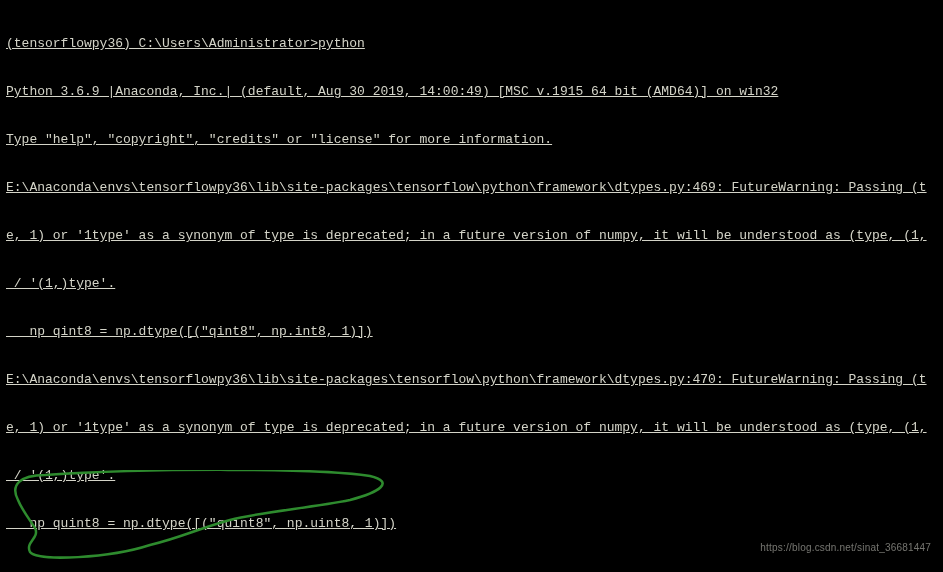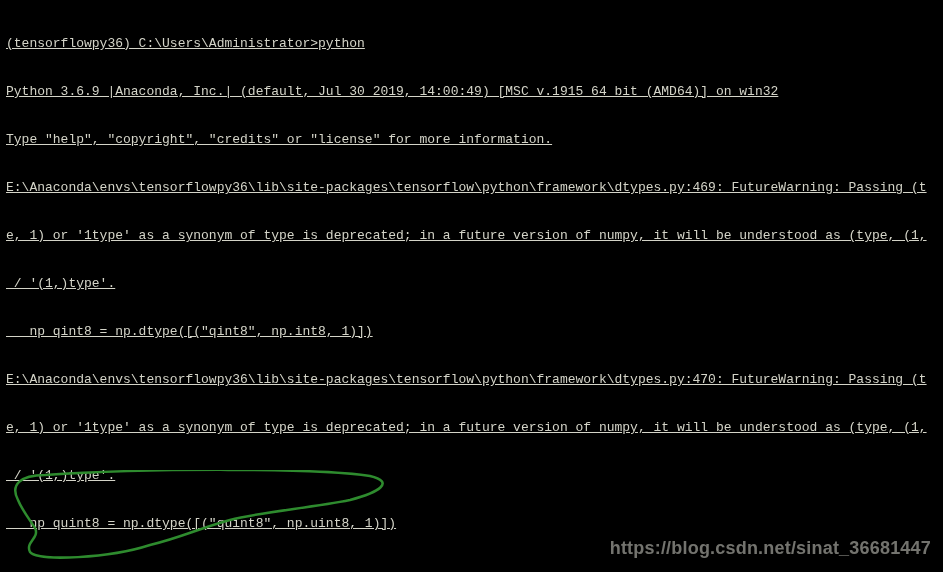--- a/index.html
+++ b/index.html
@@ -30,32 +30,31 @@
       position: absolute;
       left: 0;
       top: 470px;
       pointer-events: none;
     }
     .watermark {
       position: absolute;
       right: 12px;
       bottom: 16px;
       color: rgba(210,210,200,0.55);
-      font-size: 18px;
+      font-size: 10px;
       font-family: Arial, sans-serif;
       letter-spacing: 0.2px;
-      font-weight: bold;
     }
   </style>
 </head>
 <body>
 
 <div class="terminal">
   <span class="line">(tensorflowpy36) C:\Users\Administrator&gt;python</span>
-  <span class="line">Python 3.6.9 |Anaconda, Inc.| (default, Jul 30 2019, 14:00:49) [MSC v.1915 64 bit (AMD64)] on win32</span>
+  <span class="line">Python 3.6.9 |Anaconda, Inc.| (default, Aug 30 2019, 14:00:49) [MSC v.1915 64 bit (AMD64)] on win32</span>
   <span class="line">Type "help", "copyright", "credits" or "license" for more information.</span>
   <span class="line">E:\Anaconda\envs\tensorflowpy36\lib\site-packages\tensorflow\python\framework\dtypes.py:469: FutureWarning: Passing (t</span>
   <span class="line">e, 1) or '1type' as a synonym of type is deprecated; in a future version of numpy, it will be understood as (type, (1,</span>
   <span class="line"> / '(1,)type'.</span>
   <span class="line">  _np_qint8 = np.dtype([("qint8", np.int8, 1)])</span>
   <span class="line">E:\Anaconda\envs\tensorflowpy36\lib\site-packages\tensorflow\python\framework\dtypes.py:470: FutureWarning: Passing (t</span>
   <span class="line">e, 1) or '1type' as a synonym of type is deprecated; in a future version of numpy, it will be understood as (type, (1,</span>
   <span class="line"> / '(1,)type'.</span>
   <span class="line">  _np_quint8 = np.dtype([("quint8", np.uint8, 1)])</span>
   

